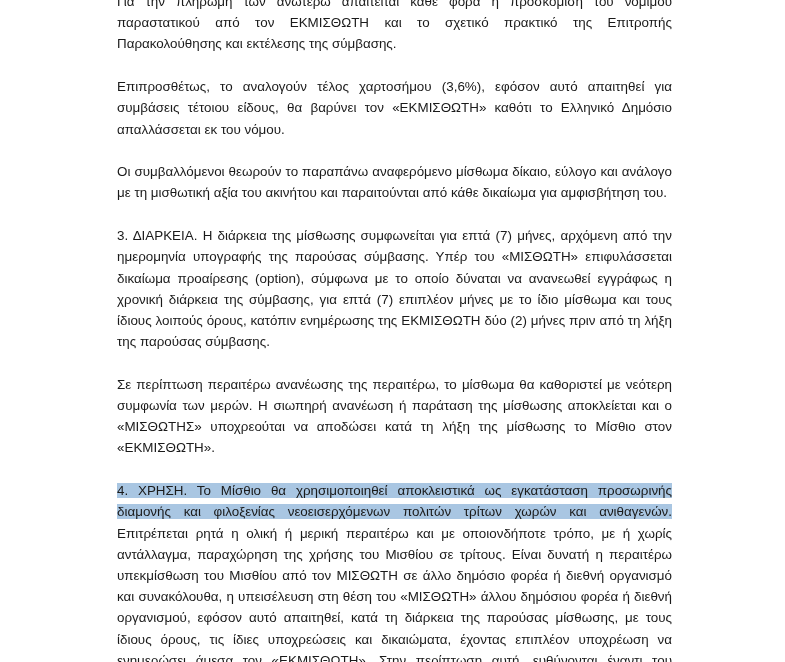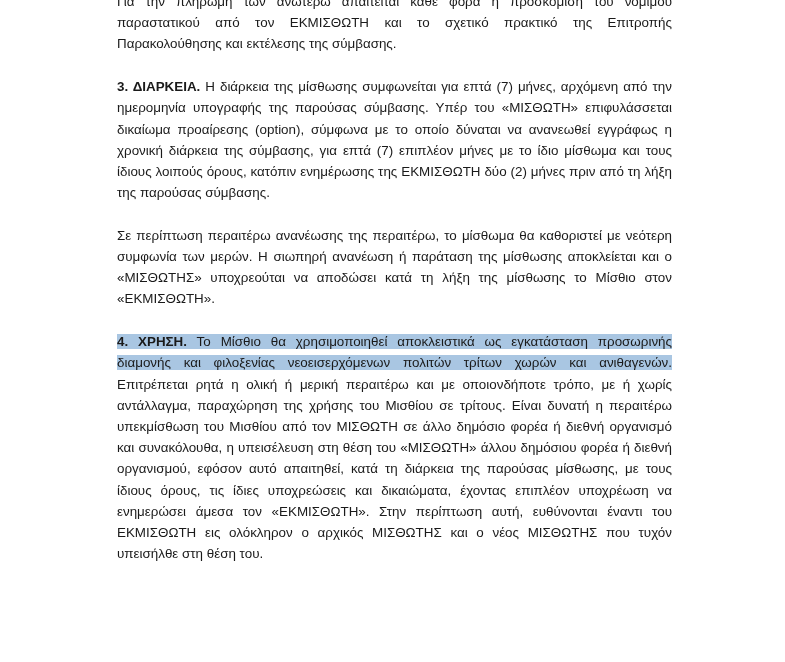--- a/index.html
+++ b/index.html
@@ -4,29 +4,35 @@
 <style>
   html, body { margin: 0; padding: 0; background: #ffffff; }
   body { width: 785px; height: 662px; overflow: hidden; position: relative; }
   .page {
     position: absolute; left: 117px; top: -9px; width: 555px;
     font-family: "Liberation Sans", sans-serif; font-size: 13.4px;
     line-height: 21.2px; color: #1a1a1a; text-align: justify;
   }
   .para { margin: 0 0 21.5px 0; }
   .para:last-child { margin-bottom: 0; }
-  .heading { font-weight: bold; }
+  .heading { font-weight: normal; }
   .hl { background: #a9c6e2; }
 </style>
 </head>
 <body>
 
 <div class="page">
   <p class="para">
     <span>Για την πληρωμή των ανωτέρω απαιτείται κάθε φορά η προσκόμιση του νομίμου παραστατικού από τον ΕΚΜΙΣΘΩΤΗ και το σχετικό πρακτικό της Επιτροπής Παρακολούθησης και εκτέλεσης της σύμβασης.</span>
+  </p>
+  <p class="para">
+    <span>Επιπροσθέτως, το αναλογούν τέλος χαρτοσήμου (3,6%), εφόσον αυτό απαιτηθεί για συμβάσεις τέτοιου είδους, θα βαρύνει τον «ΕΚΜΙΣΘΩΤΗ» καθότι το Ελληνικό Δημόσιο απαλλάσσεται εκ του νόμου.</span>
+  </p>
+  <p class="para">
+    <span>Οι συμβαλλόμενοι θεωρούν το παραπάνω αναφερόμενο μίσθωμα δίκαιο, εύλογο και ανάλογο με τη μισθωτική αξία του ακινήτου και παραιτούνται από κάθε δικαίωμα για αμφισβήτηση του.</span>
   </p>
   <p class="para">
     <span class="heading">3. ΔΙΑΡΚΕΙΑ.</span><span> Η διάρκεια της μίσθωσης συμφωνείται για επτά (7) μήνες, αρχόμενη από την ημερομηνία υπογραφής της παρούσας σύμβασης. Υπέρ του «ΜΙΣΘΩΤΗ» επιφυλάσσεται δικαίωμα προαίρεσης (option), σύμφωνα με το οποίο δύναται να ανανεωθεί εγγράφως η χρονική διάρκεια της σύμβασης, για επτά (7) επιπλέον μήνες με το ίδιο μίσθωμα και τους ίδιους λοιπούς όρους, κατόπιν ενημέρωσης της ΕΚΜΙΣΘΩΤΗ δύο (2) μήνες πριν από τη λήξη της παρούσας σύμβασης.</span>
   </p>
   <p class="para">
     <span>Σε περίπτωση περαιτέρω  ανανέωσης της περαιτέρω, το μίσθωμα θα καθοριστεί με νεότερη συμφωνία των μερών. Η σιωπηρή ανανέωση ή παράταση της μίσθωσης αποκλείεται και ο «ΜΙΣΘΩΤΗΣ» υποχρεούται να αποδώσει κατά τη λήξη της μίσθωσης το Μίσθιο στον «ΕΚΜΙΣΘΩΤΗ».</span>
   </p>
   <p class="para">
     <span class="hl" style="background: rgb(169, 198, 226);"><span class="heading">4. ΧΡΗΣΗ.</span><span> Το Μίσθιο θα χρησιμοποιηθεί αποκλειστικά ως εγκατάσταση προσωρινής διαμονής και φιλοξενίας νεοεισερχόμενων πολιτών τρίτων χωρών και ανιθαγενών.</span></span><span> Επιτρέπεται ρητά η ολική ή μερική περαιτέρω και με οποιονδήποτε τρόπο, με ή χωρίς αντάλλαγμα, παραχώρηση της χρήσης του Μισθίου σε τρίτους. Είναι δυνατή η περαιτέρω υπεκμίσθωση του Μισθίου από τον ΜΙΣΘΩΤΗ σε άλλο δημόσιο φορέα ή διεθνή οργανισμό και συνακόλουθα, η υπεισέλευση στη θέση του «ΜΙΣΘΩΤΗ» άλλου δημόσιου φορέα ή διεθνή οργανισμού, εφόσον αυτό απαιτηθεί, κατά τη διάρκεια της παρούσας μίσθωσης, με τους ίδιους όρους, τις ίδιες υποχρεώσεις και δικαιώματα, έχοντας επιπλέον υποχρέωση να ενημερώσει άμεσα τον «ΕΚΜΙΣΘΩΤΗ». Στην περίπτωση αυτή, ευθύνονται έναντι του ΕΚΜΙΣΘΩΤΗ εις ολόκληρον ο αρχικός ΜΙΣΘΩΤΗΣ και ο νέος ΜΙΣΘΩΤΗΣ που τυχόν υπεισήλθε στη θέση του.</span>
   </p>

